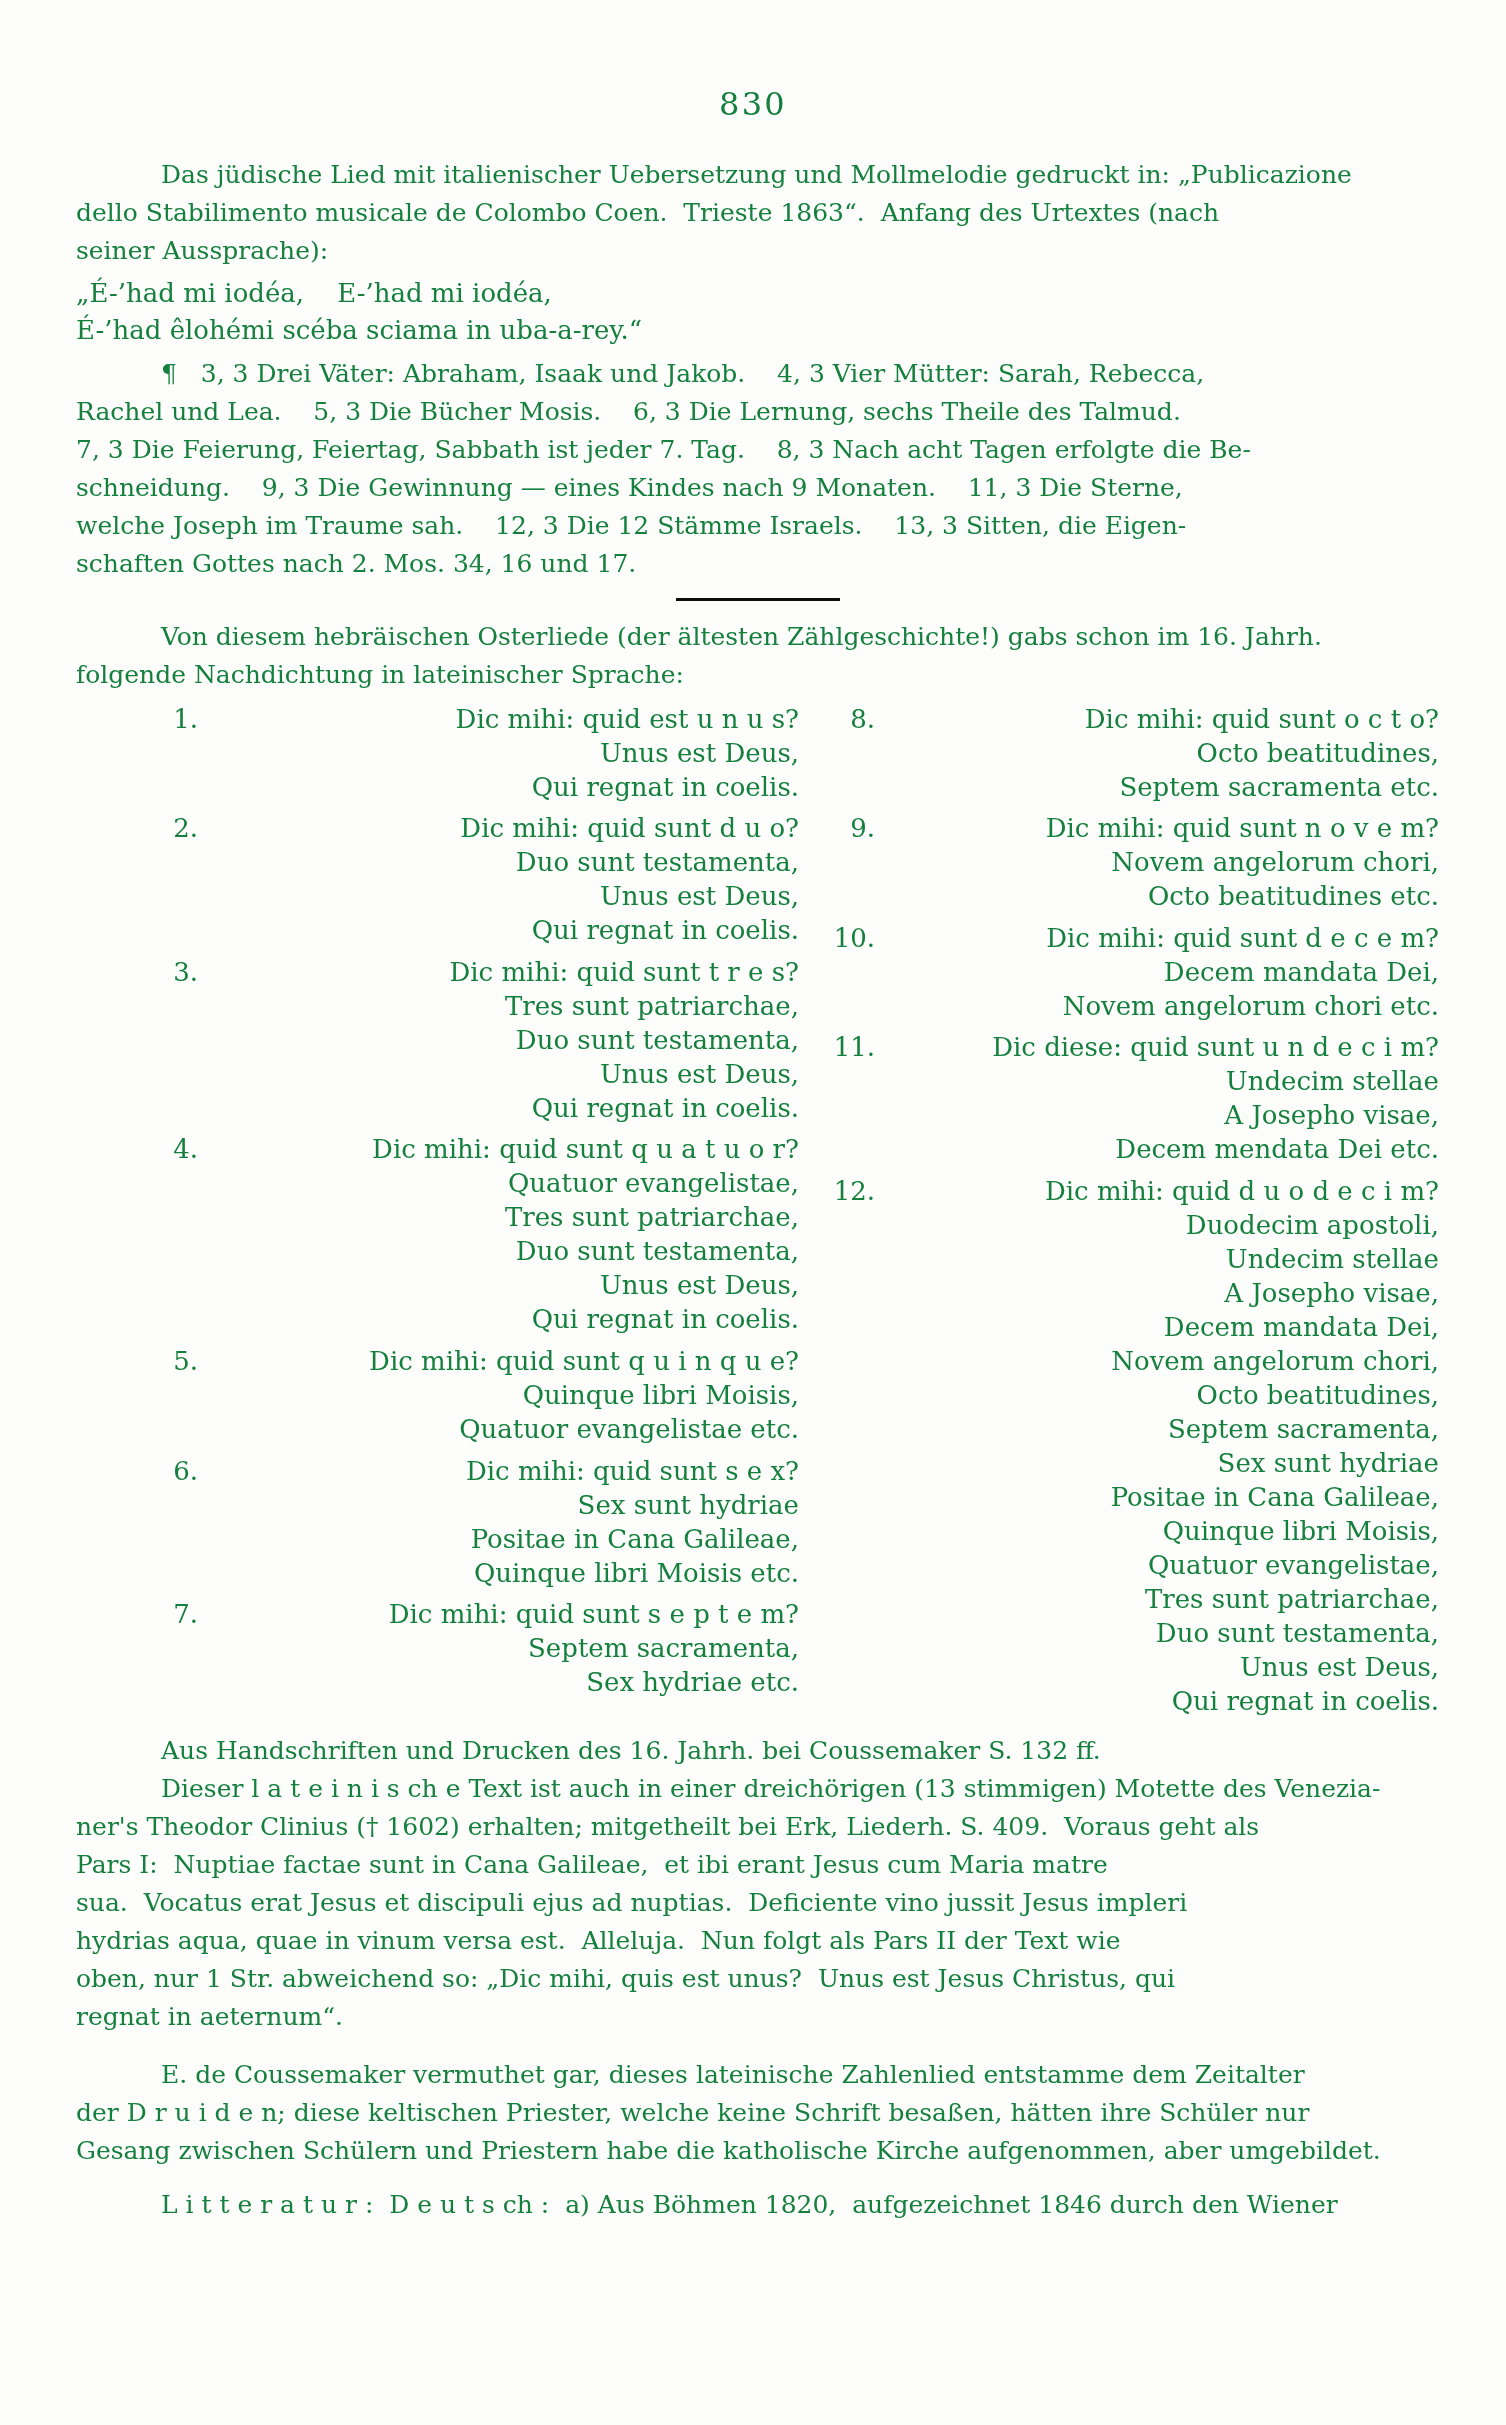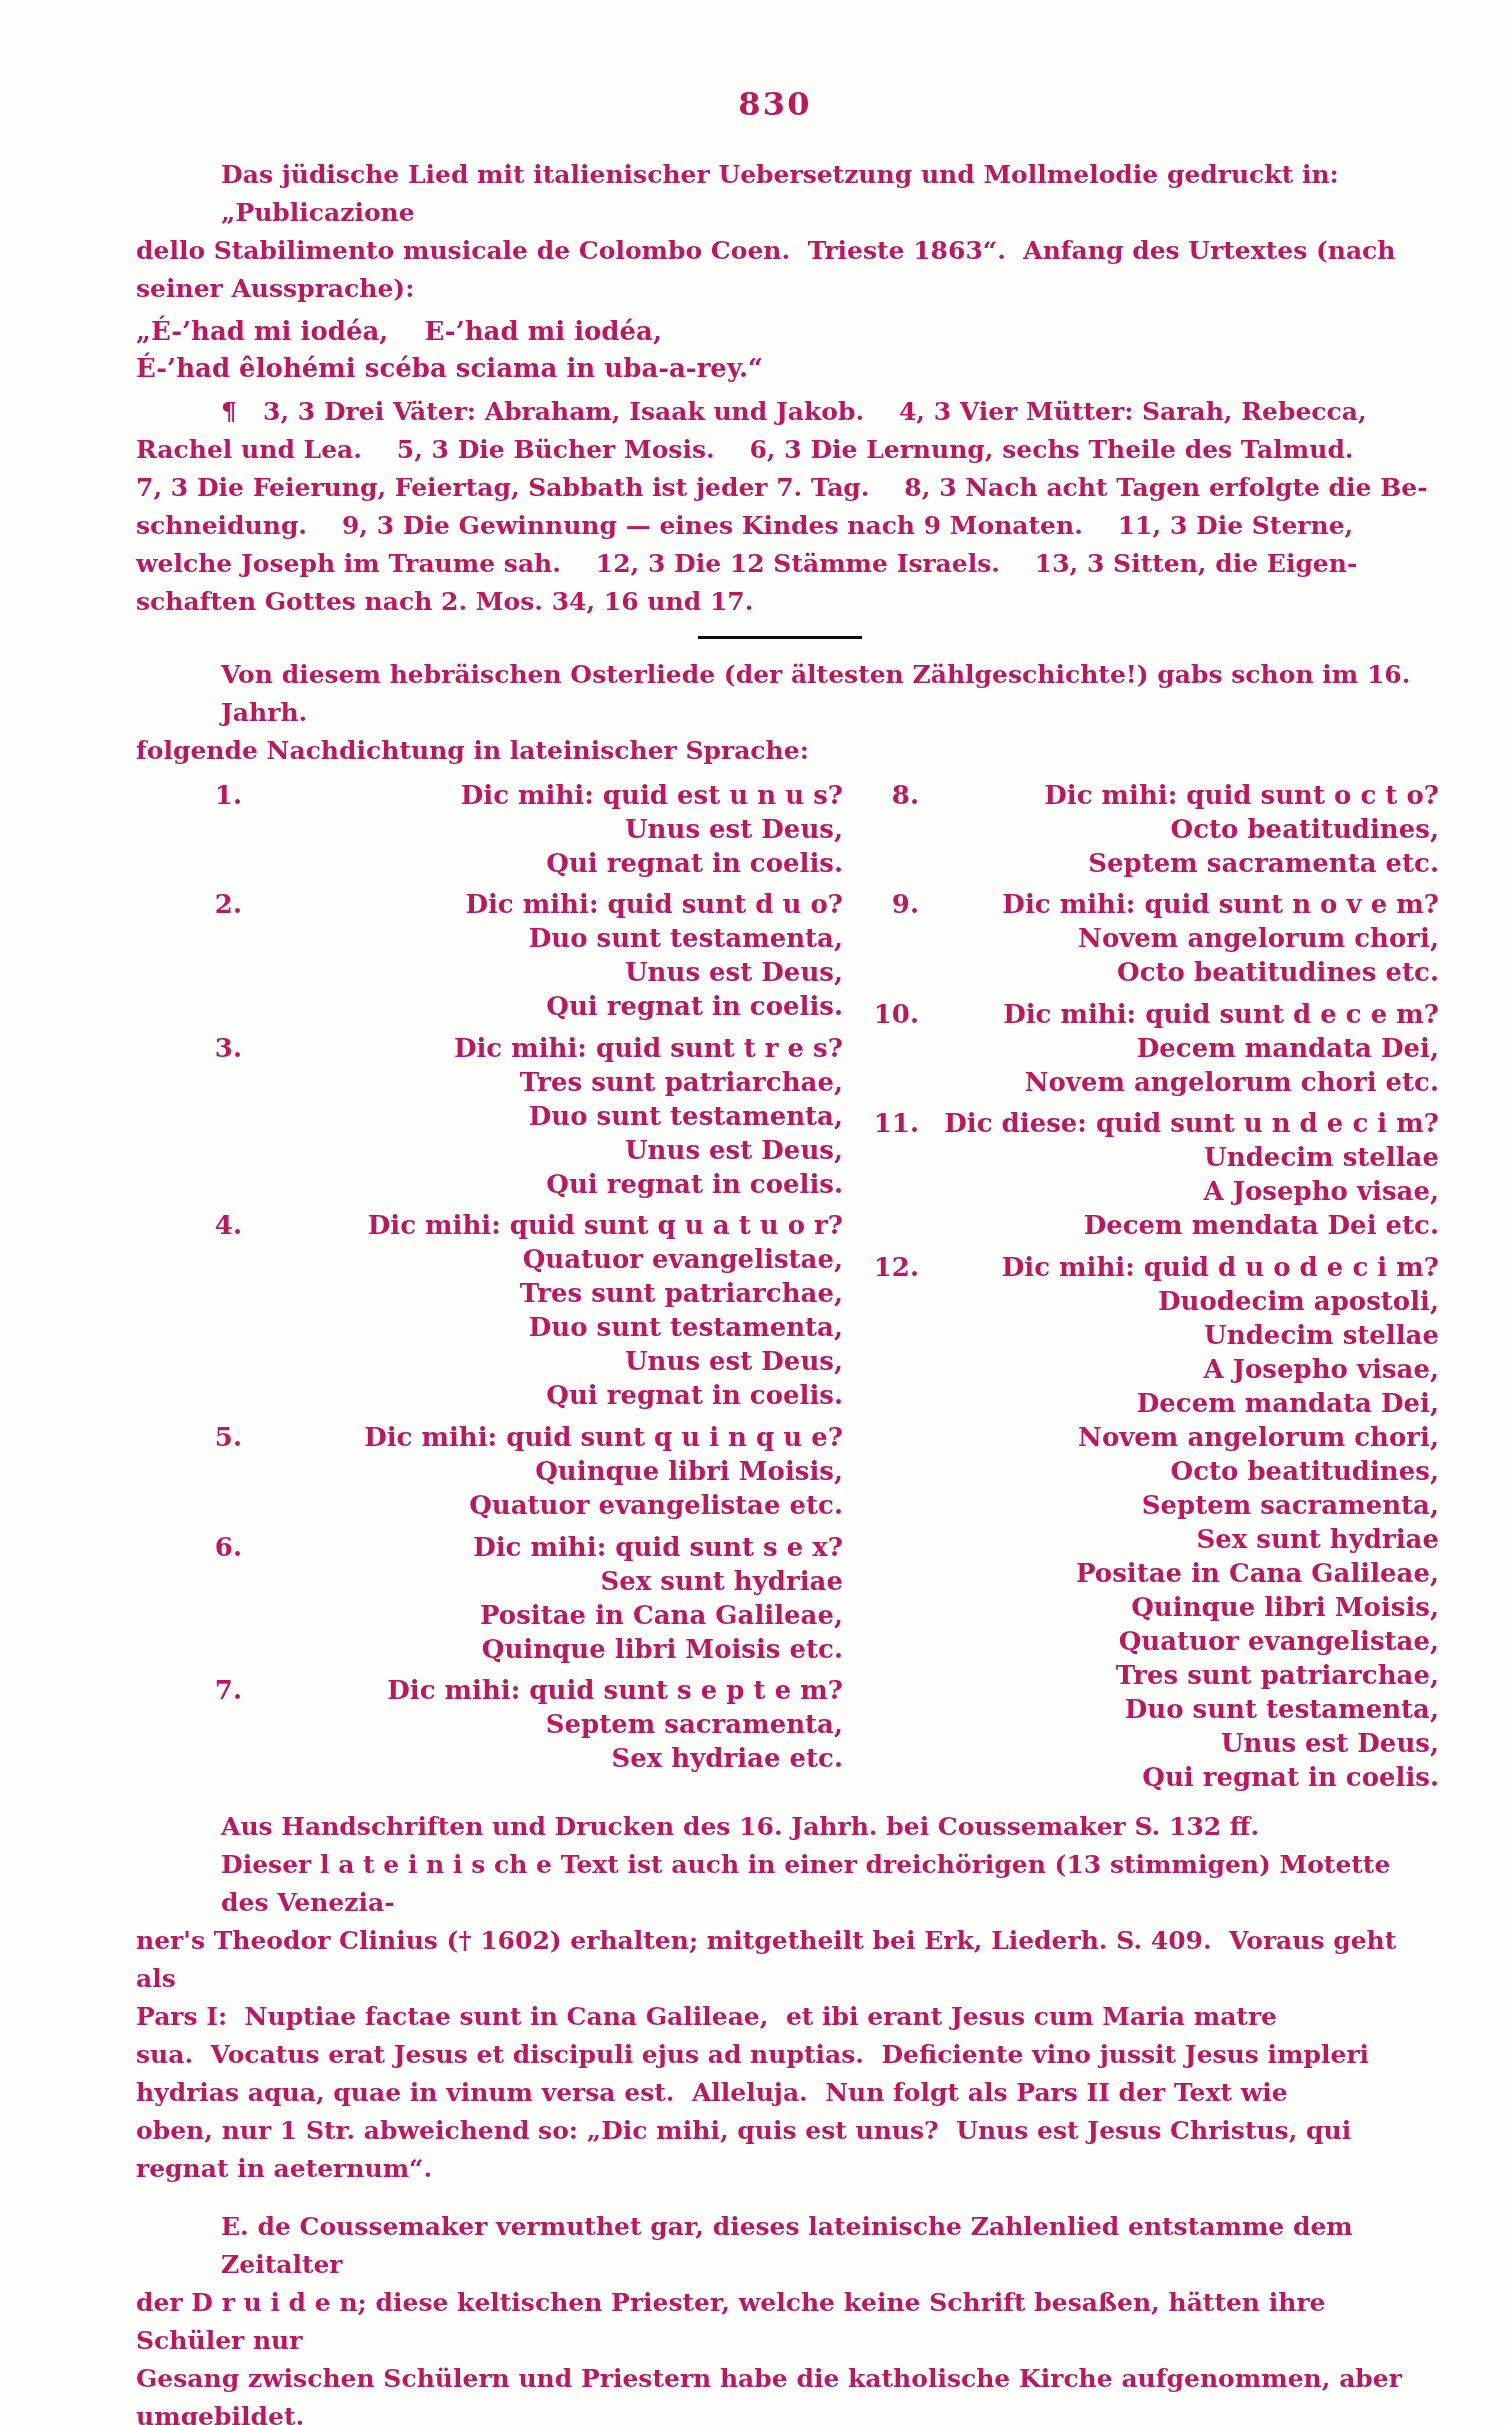--- a/index.html
+++ b/index.html
@@ -5,44 +5,42 @@
   html, body {
     margin: 0;
     padding: 0;
     background: #e8e8e6;
   }
   .sheet {
     position: relative;
     width: 1506px;
     height: 2426px;
     background: #fdfdfb;
-    color: #be185d;
+    color: #15803d;
     font-family: "DejaVu Serif", serif;
-    font-weight: 700;
+    font-weight: 400;
     overflow: hidden;
     box-sizing: border-box;
-    padding-left: 44px;
   }
   .page-number {
     padding-top: 85px;
     height: 38px;
     text-align: center;
     font-size: 32px;
     letter-spacing: 2.3px;
   }
   .content {
     padding: 0 67px 0 76px;
   }
   .para {
     font-size: 25px;
     line-height: 38px;
   }
   .line {
     white-space: pre-wrap;
-    margin-left: 16px;
   }
   .line.indent {
     padding-left: 85px;
   }
   .intro-para { margin-top: 33px; }
   .quote-block {
     margin-top: 4.6px;
     text-align: left;
     font-size: 26px;
     line-height: 37px;

